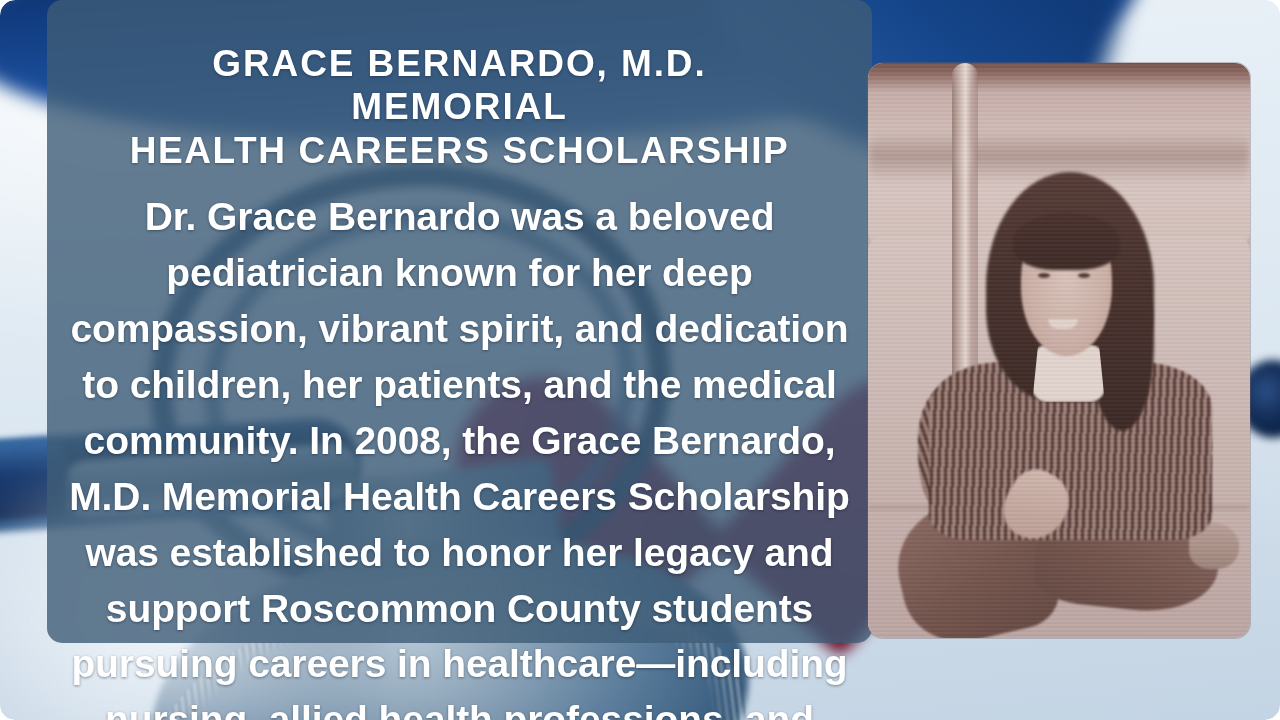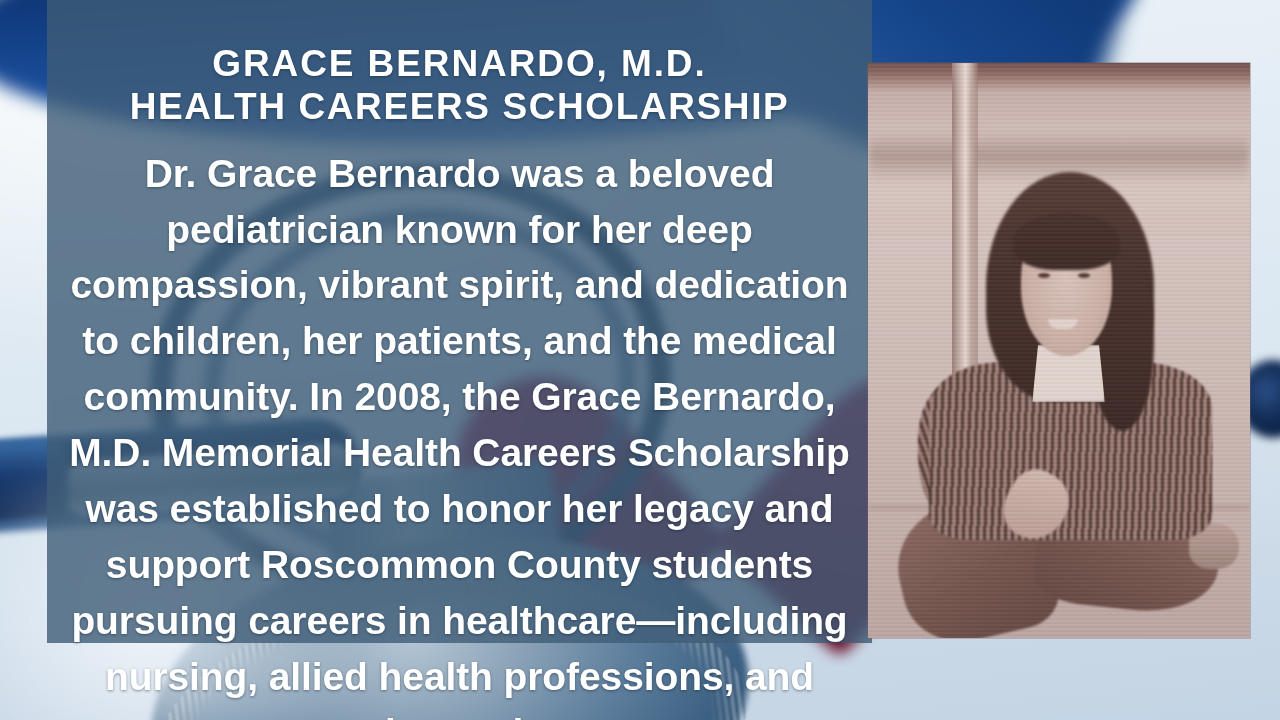--- a/index.html
+++ b/index.html
@@ -1,15 +1,15 @@
 <!DOCTYPE html>
 <html><head>
 <meta charset="utf-8">
 <style>
-  * { margin:0; padding:0; box-sizing:border-box; }
+  * { margin:0; padding:0; box-sizing:border-box;border-radius:15px; }
 
   html, body {
     width:1280px; height:720px;
     overflow:hidden;
     font-family:"Liberation Sans", sans-serif;
   }
 
   
   #slide {
     position:relative;
@@ -380,20 +380,21 @@
     <div class="tube-left-metal"></div>
     <div class="tube-left-cap"></div>
     <div class="blob-right"></div>
     <div class="bg-bottomleft"></div>
   </div>
 
   <div class="panel">
 
     <div class="title">
       <span class="ln ln1">GRACE BERNARDO, M.D.</span>
+      <span class="ln ln2">MEMORIAL</span>
       <span class="ln ln3">HEALTH CAREERS SCHOLARSHIP</span>
     </div>
 
     <p class="body">Dr. Grace Bernardo was a beloved pediatrician known for her deep compassion, vibrant spirit, and dedication to children, her patients, and the medical community. In 2008, the Grace Bernardo, M.D. Memorial Health Careers Scholarship was established to honor her legacy and support Roscommon County students pursuing careers in healthcare—including nursing, allied health professions, and beyond.</p>
 
   </div>
 
   <div class="photo">
     <div class="ph-sky"></div>
     <div class="ph-band"></div>

